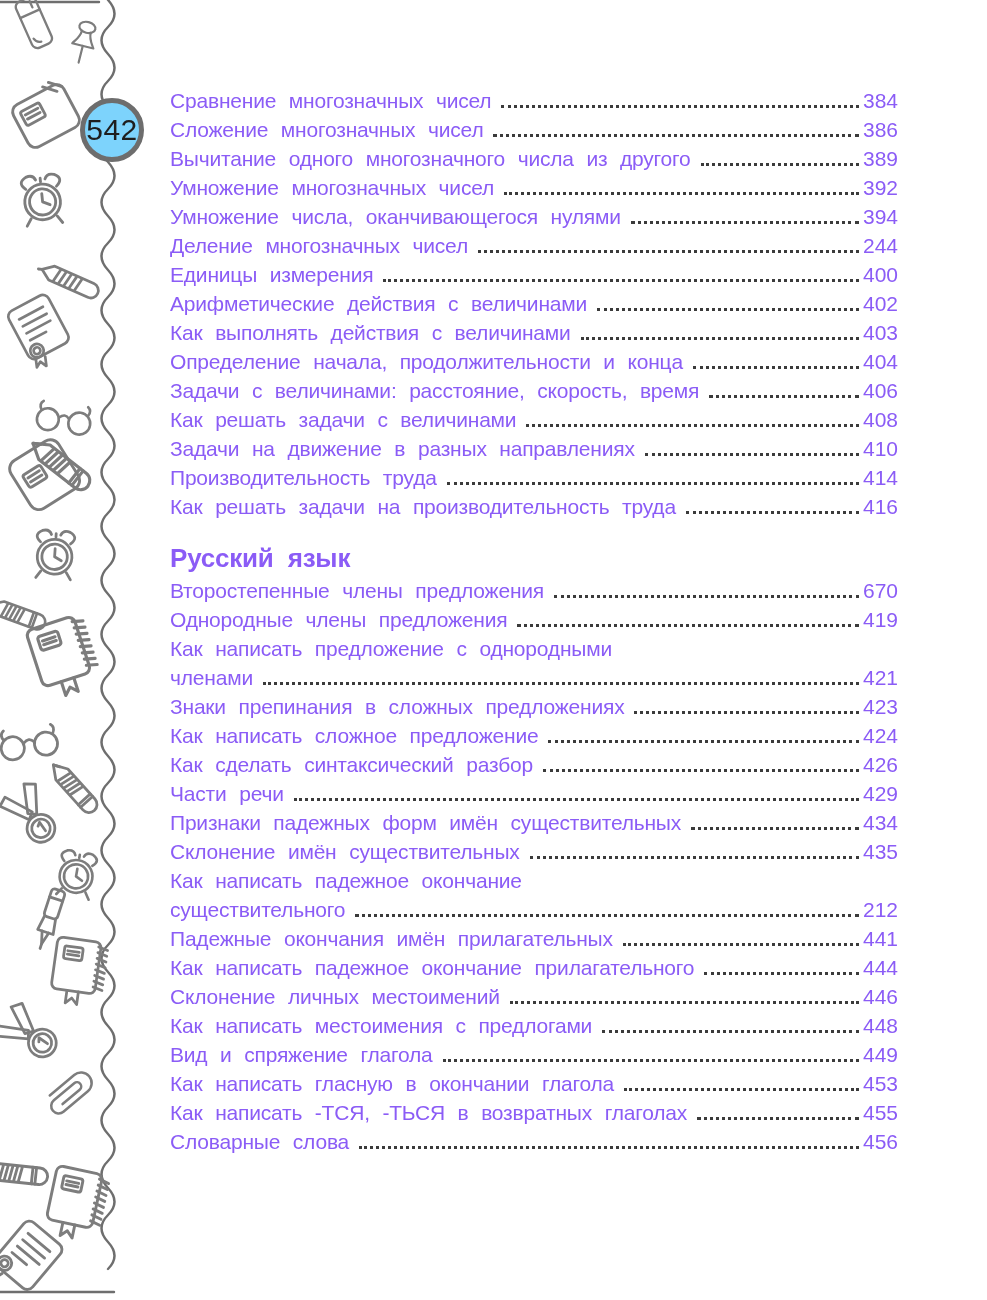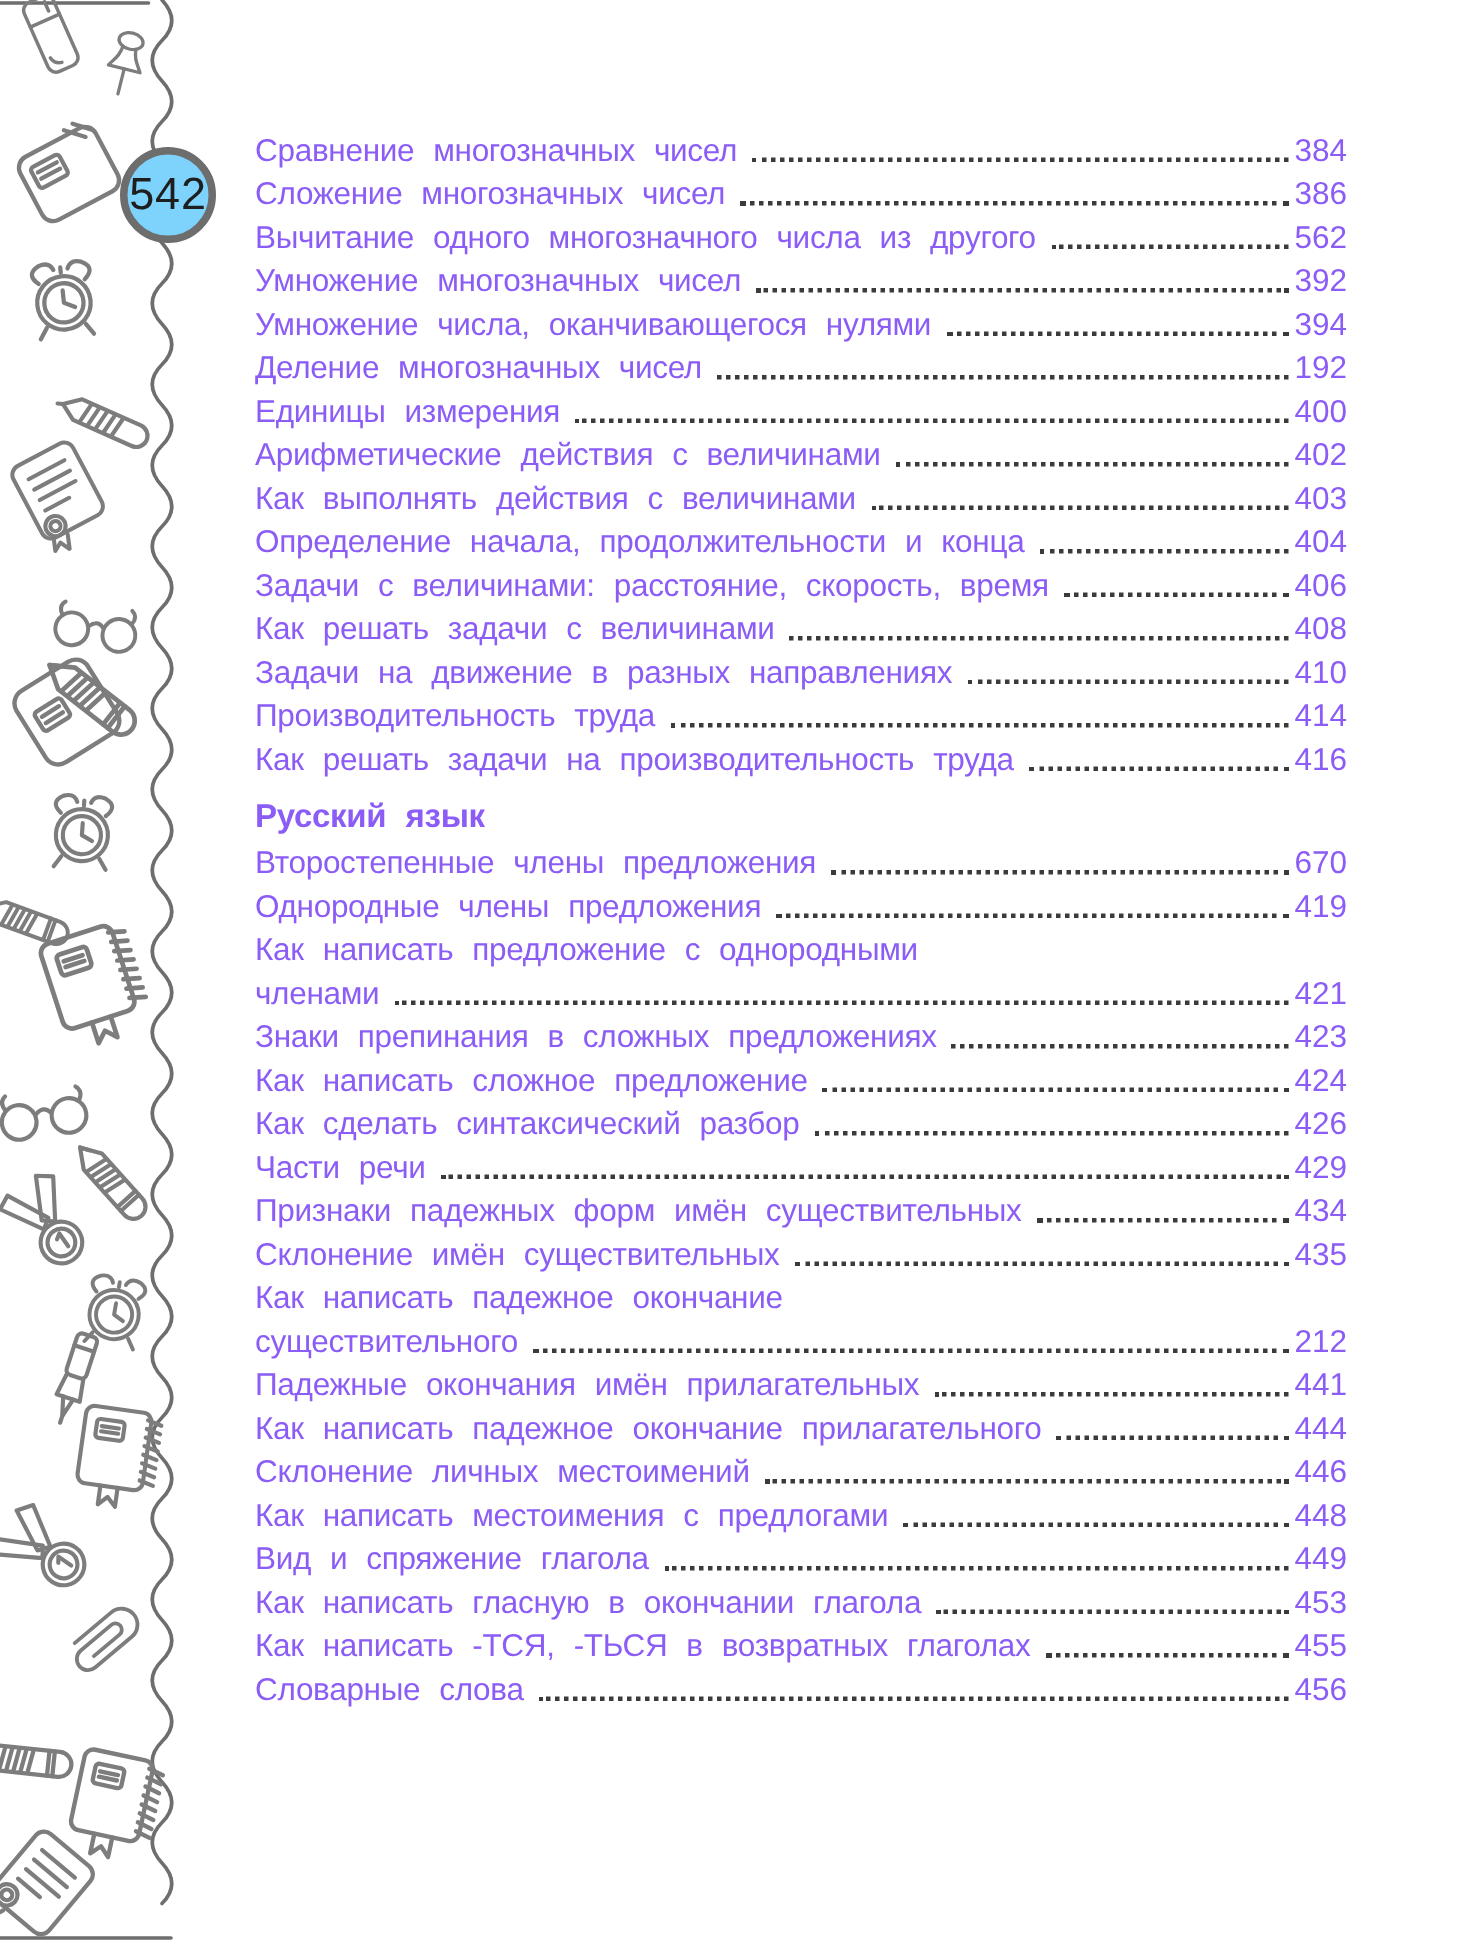--- a/index.html
+++ b/index.html
@@ -22,22 +22,22 @@
     color:#8b5cf6;font-size:21px;z-index:2;
   }
   .row{display:flex;align-items:baseline;height:29px;line-height:29px;white-space:nowrap;}
   .row .t{letter-spacing:-0.2px;word-spacing:7px;}
   .leader{
     flex:1 1 auto;min-width:12px;align-self:flex-end;
     border-bottom:3px dotted #3b3b3b;margin:0 4px 7px 10px;
   }
   .num{letter-spacing:0;}
   .sec-header{
-    font-weight:bold;font-size:22px;height:29px;line-height:29px;
-    margin-top:8px;margin-bottom:3px;word-spacing:7px;letter-spacing:-0.2px;
+    font-weight:bold;font-size:26px;height:29px;line-height:29px;
+    margin-top:23px;margin-bottom:3px;word-spacing:7px;letter-spacing:-0.2px;
   }
 </style>
 </head>
 <body>
 
 <div class="page">
 
   <svg id="sidebar-art" width="170" height="1300" viewBox="0 0 170 1300" aria-hidden="true">
     <defs>
       <symbol id="i-eraser" viewBox="0 0 64 64">
@@ -230,36 +230,36 @@
         <span class="num">384</span>
       </div>
       <div class="row">
         <span class="t">Сложение  многозначных  чисел</span>
         <span class="leader"></span>
         <span class="num">386</span>
       </div>
       <div class="row">
         <span class="t">Вычитание  одного  многозначного  числа  из  другого</span>
         <span class="leader"></span>
-        <span class="num">562</span>
+        <span class="num">389</span>
       </div>
       <div class="row">
         <span class="t">Умножение  многозначных  чисел</span>
         <span class="leader"></span>
         <span class="num">392</span>
       </div>
       <div class="row">
         <span class="t">Умножение  числа,  оканчивающегося  нулями</span>
         <span class="leader"></span>
         <span class="num">394</span>
       </div>
       <div class="row">
         <span class="t">Деление  многозначных  чисел</span>
         <span class="leader"></span>
-        <span class="num">192</span>
+        <span class="num">244</span>
       </div>
       <div class="row">
         <span class="t">Единицы  измерения</span>
         <span class="leader"></span>
         <span class="num">400</span>
       </div>
       <div class="row">
         <span class="t">Арифметические  действия  с  величинами</span>
         <span class="leader"></span>
         <span class="num">402</span>

